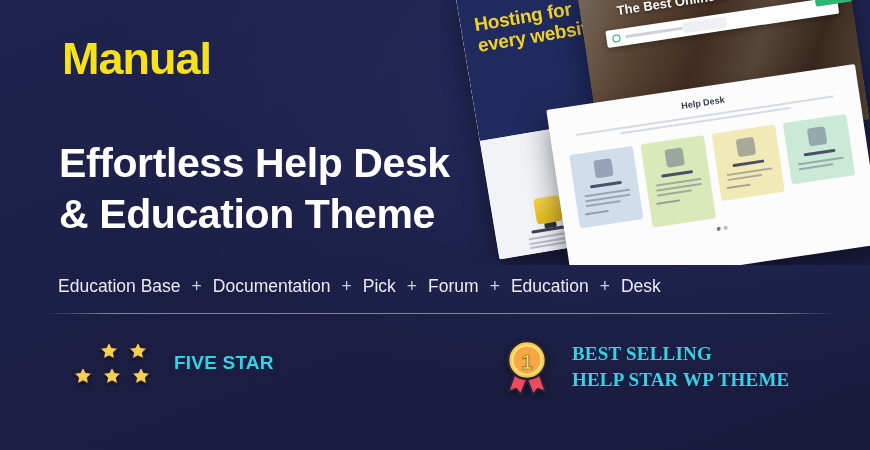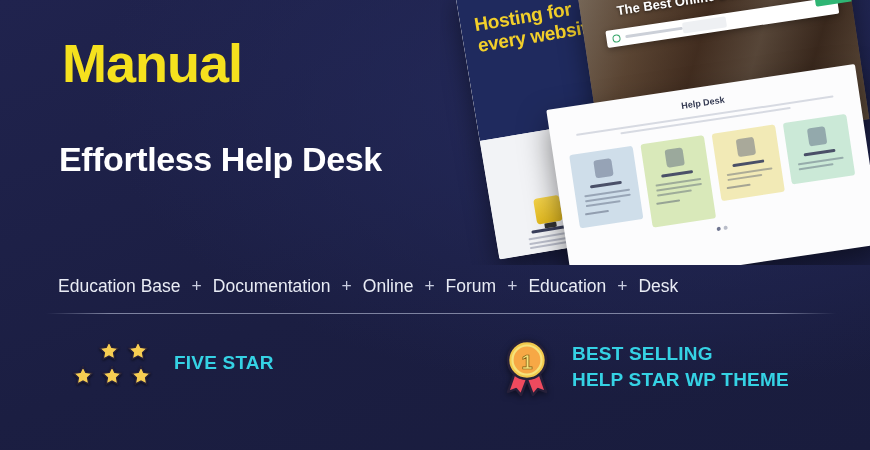--- a/index.html
+++ b/index.html
@@ -102,26 +102,26 @@
   .card-link{height:2px;width:48%;background:rgba(70,80,105,.45);border-radius:2px;margin-top:6px;}
   .dots { display:flex; gap:3px; justify-content:center; margin-top:9px; }
   .dots b { width:4px;height:4px;border-radius:50%;background:#b9bdc9;display:block; }
   .dots b.on{background:#6f7590;}
 
   
   .content { position:absolute; left:0; top:0; width:470px; }
 
   .brand {
     position:absolute; left:62px; top:36px;
-    color:#F5E11E; font-weight:bold; font-size:54px; line-height:1;
+    color:#F5E11E; font-weight:bold; font-size:45px; line-height:1;
     letter-spacing:-1px;
   }
   .tagline {
     position:absolute; left:59px; top:138px;
-    color:#ffffff; font-weight:bold; font-size:34px; line-height:1.24;
+    color:#ffffff; font-weight:bold; font-size:41px; line-height:1.24;
     letter-spacing:-.4px;
   }
 
   
   .features {
     position:absolute; left:58px; top:276px; width:762px;
     display:flex; align-items:center; gap:11px;
     color:#e9ecf5; font-size:17.5px; font-weight:normal;
     white-space:nowrap;
   }
@@ -145,21 +145,21 @@
     filter:drop-shadow(0 1px 1px rgba(0,0,0,.55));
   }
 
   .medal { width:62px; display:flex; justify-content:center; }
   .medal svg { width:52px;height:58px; filter:drop-shadow(0 2px 3px rgba(0,0,0,.5)); }
 
   .badge-text {
     color:#35D2E4; font-weight:bold; font-size:19px; line-height:1.38;
     letter-spacing:.2px; margin-left:12px;
   }
-  .badge-right .badge-text { margin-left:14px; }
+  .badge-right .badge-text { margin-left:14px;font-family:Liberation Serif, serif; }
 </style>
 </head>
 <body>
 
 <div class="banner">
 
   <div class="collage">
 
     <div class="shot shot-hosting">
       <div class="hosting-head">
@@ -248,29 +248,30 @@
         <b class="on"></b>
         <b></b>
       </div>
     </div>
   </div>
 
   <div class="content">
     <div class="brand">Manual</div>
     <div class="tagline">
       <div>Effortless Help Desk</div>
+      <div>&amp; Education Theme</div>
     </div>
   </div>
 
   <div class="features">
     <span>Education Base</span>
     <span class="plus">+</span>
     <span>Documentation</span>
     <span class="plus">+</span>
-    <span>Online</span>
+    <span>Pick</span>
     <span class="plus">+</span>
     <span>Forum</span>
     <span class="plus">+</span>
     <span>Education</span>
     <span class="plus">+</span>
     <span>Desk</span>
   </div>
 
   <div class="divider"></div>
 

